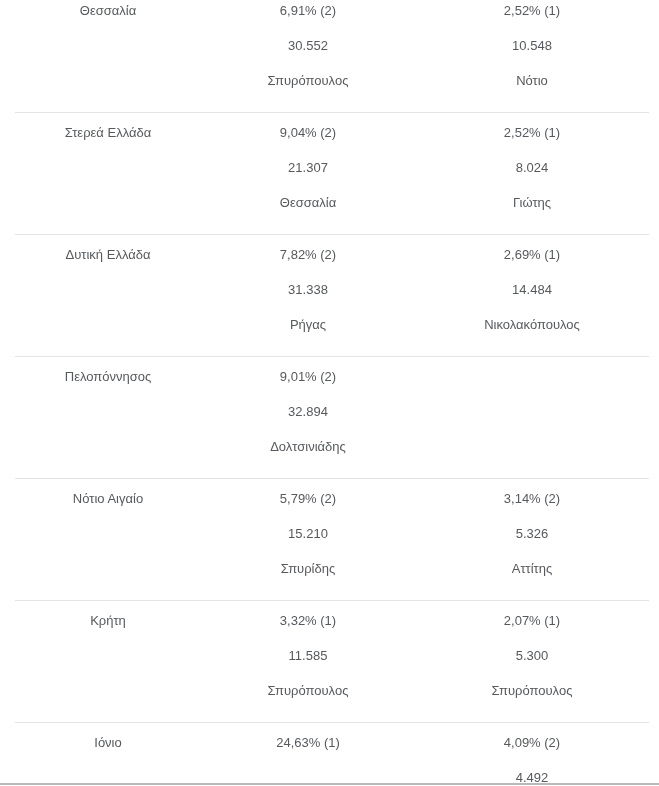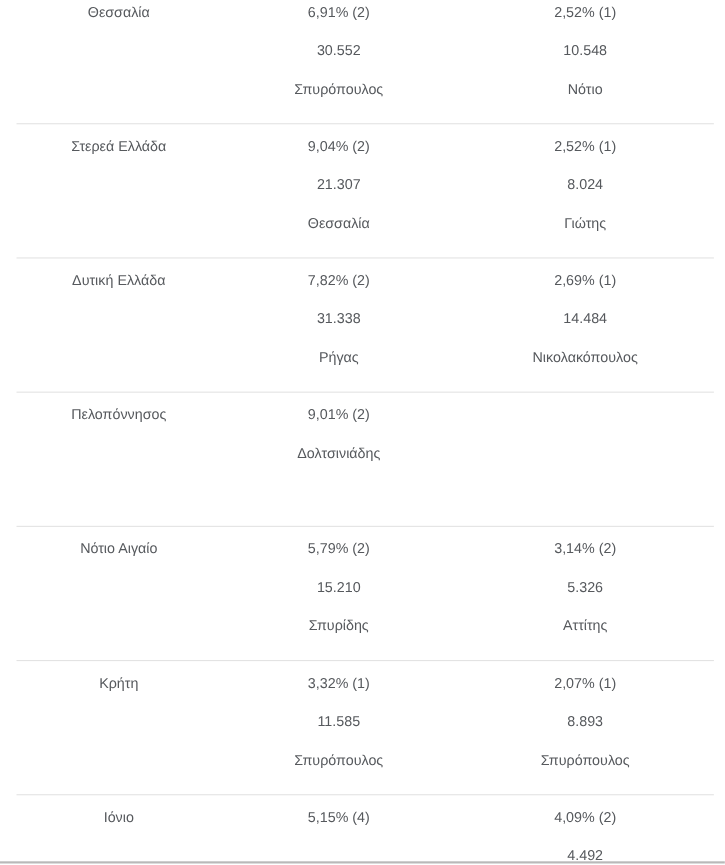--- a/index.html
+++ b/index.html
@@ -108,20 +108,21 @@
       <div class="line">Νικολακόπουλος</div>
     </div>
   </div>
 
   <div class="row">
     <div class="cell c1">
       <div class="line">Πελοπόννησος</div>
     </div>
     <div class="cell c2">
       <div class="line">9,01% (2)</div>
+      <div class="line">32.894</div>
       <div class="line">Δολτσινιάδης</div>
     </div>
   </div>
 
   <div class="row">
     <div class="cell c1">
       <div class="line">Νότιο Αιγαίο</div>
     </div>
     <div class="cell c2">
       <div class="line">5,79% (2)</div>
@@ -139,31 +140,31 @@
     <div class="cell c1">
       <div class="line">Κρήτη</div>
     </div>
     <div class="cell c2">
       <div class="line">3,32% (1)</div>
       <div class="line">11.585</div>
       <div class="line">Σπυρόπουλος</div>
     </div>
     <div class="cell c3">
       <div class="line">2,07% (1)</div>
-      <div class="line">8.893</div>
+      <div class="line">5.300</div>
       <div class="line">Σπυρόπουλος</div>
     </div>
   </div>
 
   <div class="row">
     <div class="cell c1">
       <div class="line">Ιόνιο</div>
     </div>
     <div class="cell c2">
-      <div class="line">5,15% (4)</div>
+      <div class="line">24,63% (1)</div>
 
     </div>
     <div class="cell c3">
       <div class="line">4,09% (2)</div>
       <div class="line">4.492</div>
 
     </div>
   </div>
 
 </div>

